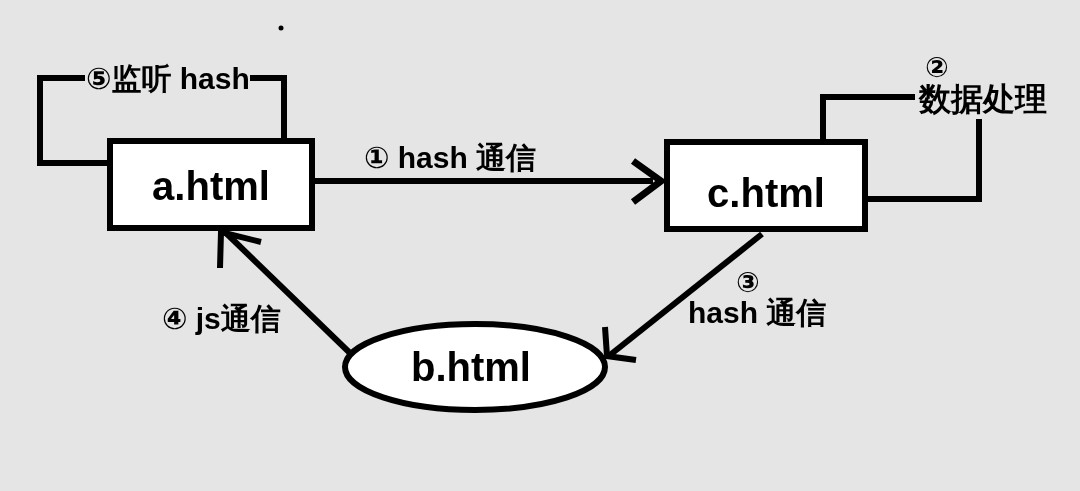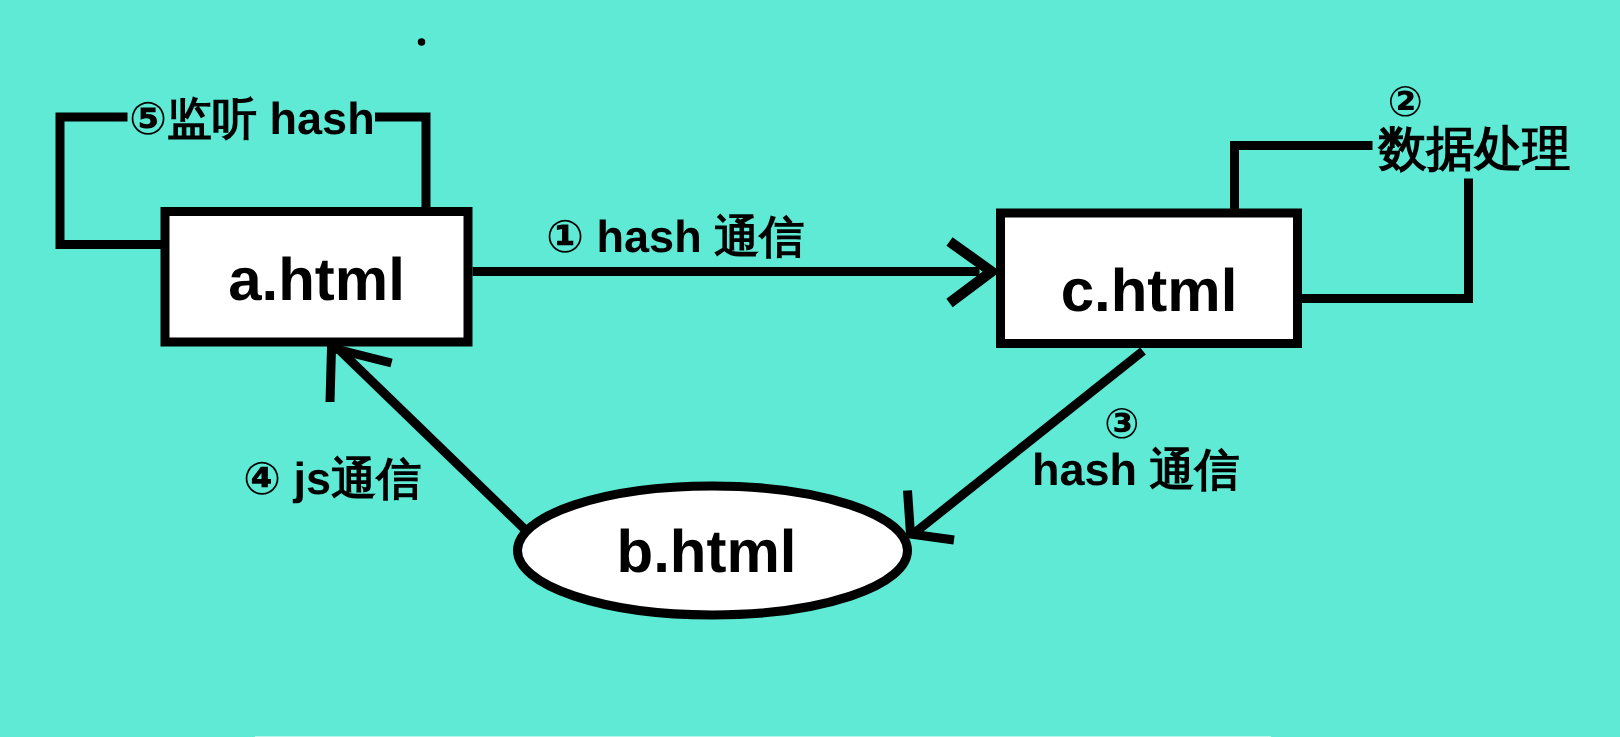--- a/index.html
+++ b/index.html
@@ -4,21 +4,21 @@
 <style>
   html, body {
     margin: 0;
     padding: 0;
     background: #ffffff;
   }
   .stage {
     position: relative;
     width: 1080px;
     height: 491px;
-    background: #5eead4;
+    background: #e5e5e5;
     overflow: hidden;
   }
   svg { display: block; }
   .shape {
     fill: #ffffff;
     stroke: #000000;
     stroke-width: 6;
   }
   .line {
     fill: none;

